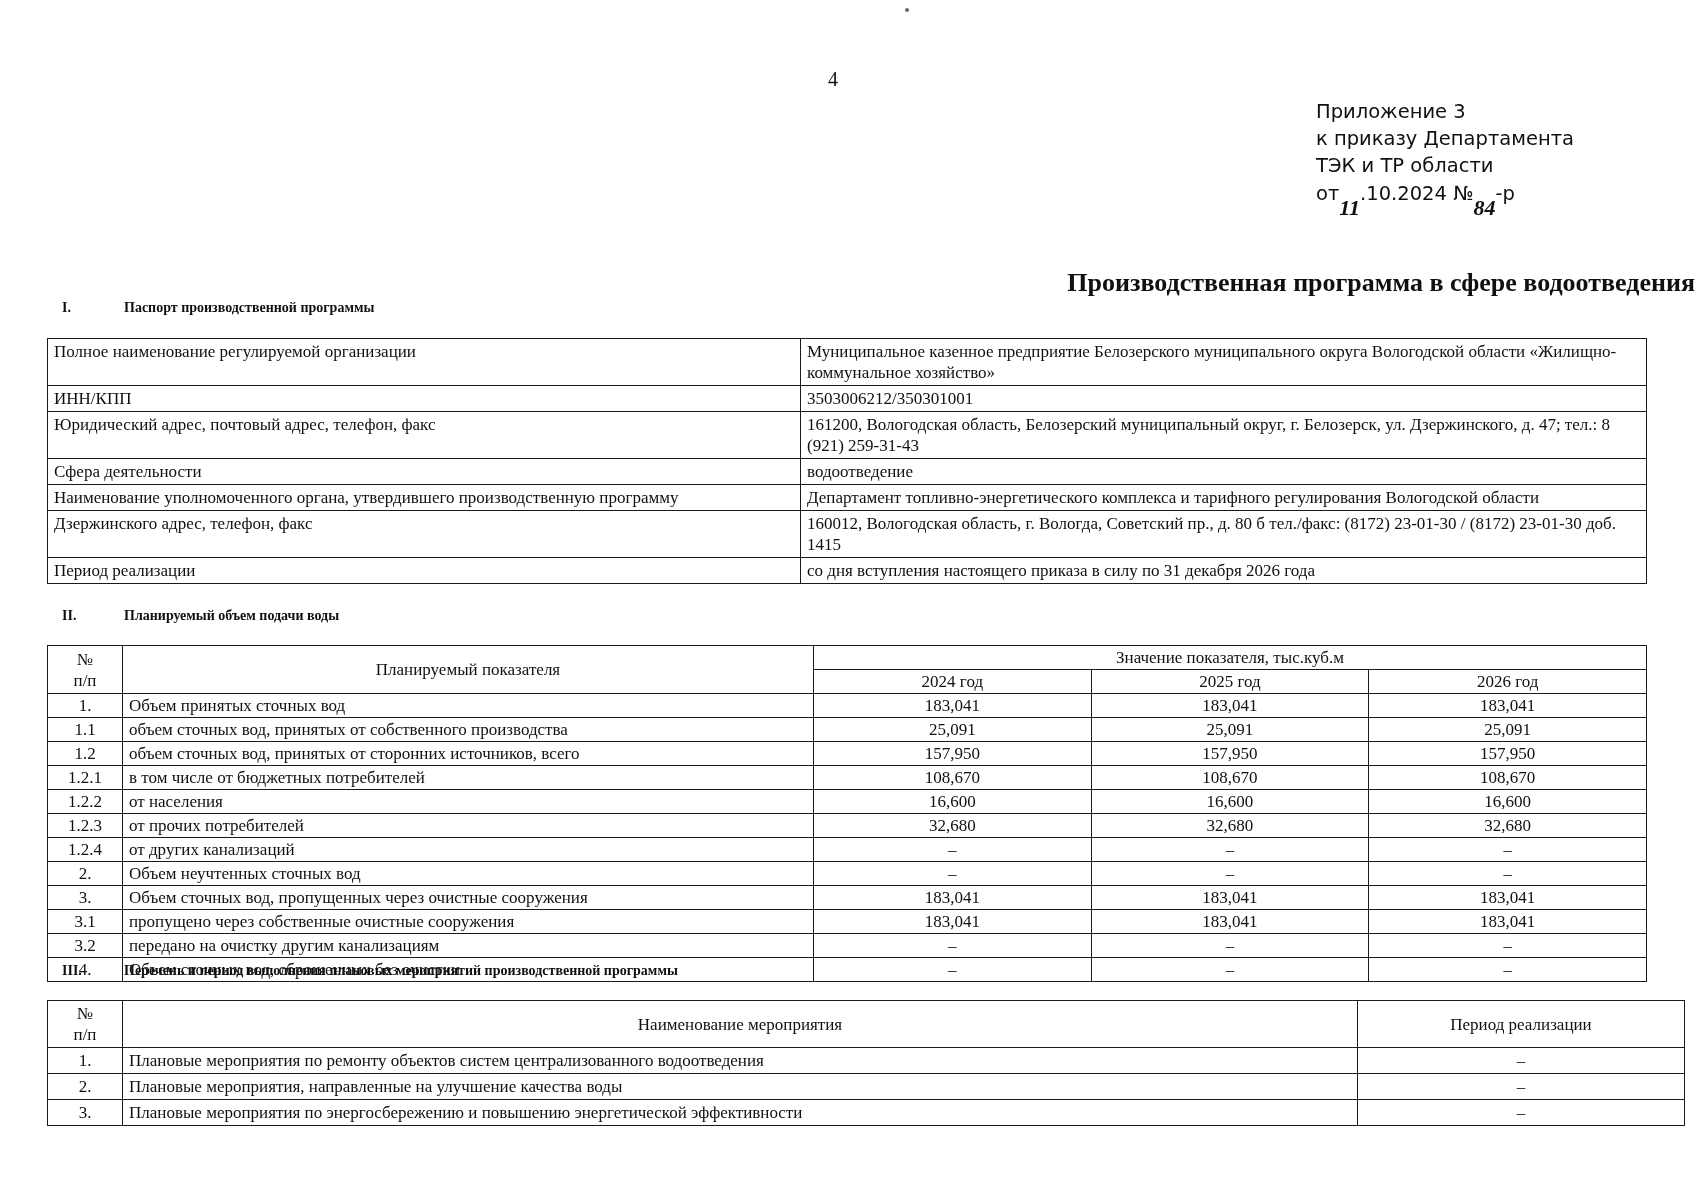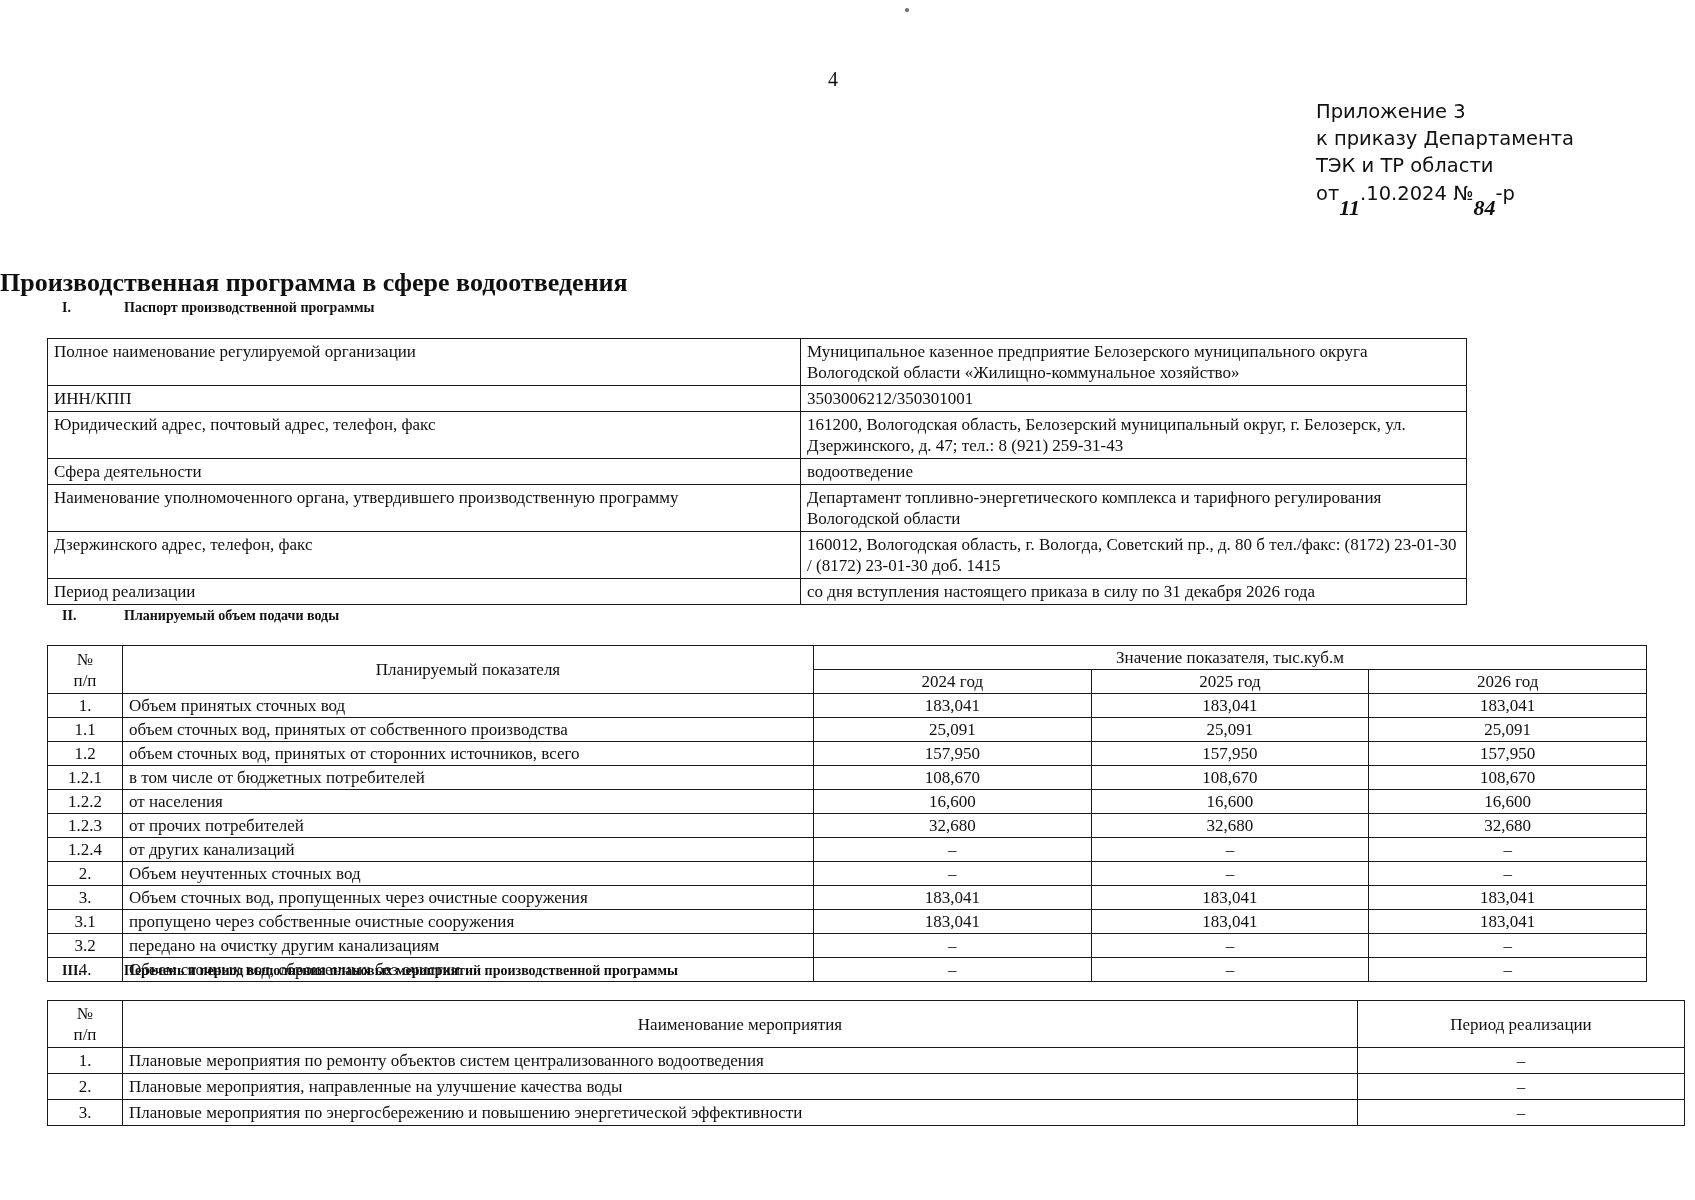--- a/index.html
+++ b/index.html
@@ -56,21 +56,21 @@
     font-weight: bold;
     font-size: 22px;
     position: relative;
     top: 15px;
   }
   .doc-title {
     position: absolute;
     left: 0;
     right: 0;
     top: 268px;
-    text-align: left;
+    text-align: right;
     font-size: 26px;
     font-weight: bold;
     font-family: "Liberation Serif", serif;
   }
   .section-head {
     position: absolute;
     font-size: 14px;
     font-weight: bold;
     white-space: nowrap;
   }
@@ -89,21 +89,21 @@
     padding: 2px 6px;
     vertical-align: top;
     font-weight: normal;
     text-align: left;
     line-height: 21px;
   }
   
   #tbl-passport {
     left: 47px;
     top: 338px;
-    width: 1420px;
+    width: 1600px;
   }
   #tbl-passport td.label { width: 740px; }
   
   #tbl-volume {
     left: 47px;
     top: 645px;
     width: 1600px;
   }
   #tbl-volume td, #tbl-volume th { padding: 1px 6px; }
   #tbl-volume .c-no { width: 62px; text-align: center; }

